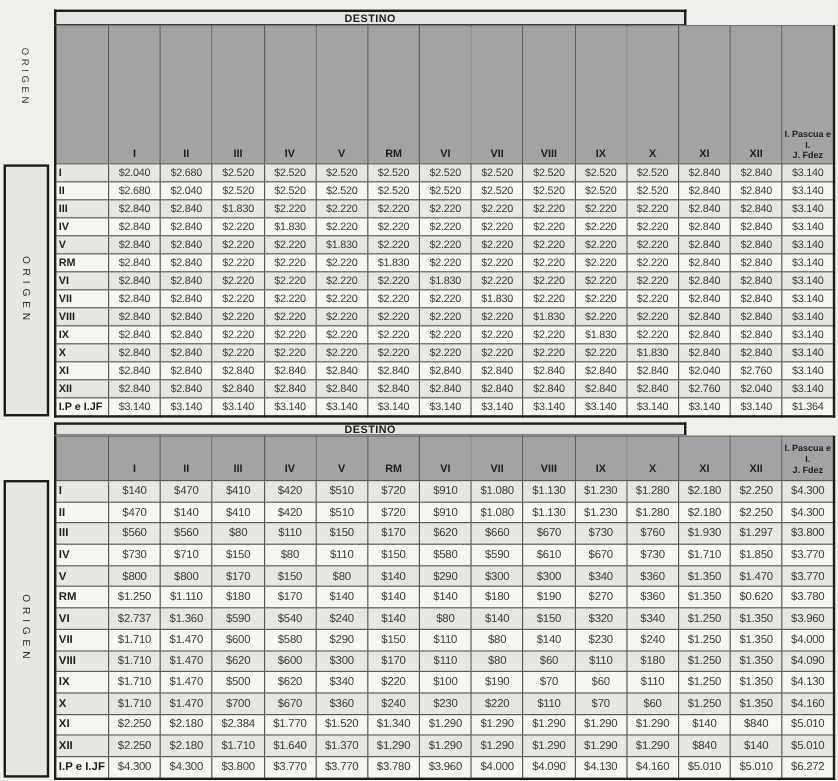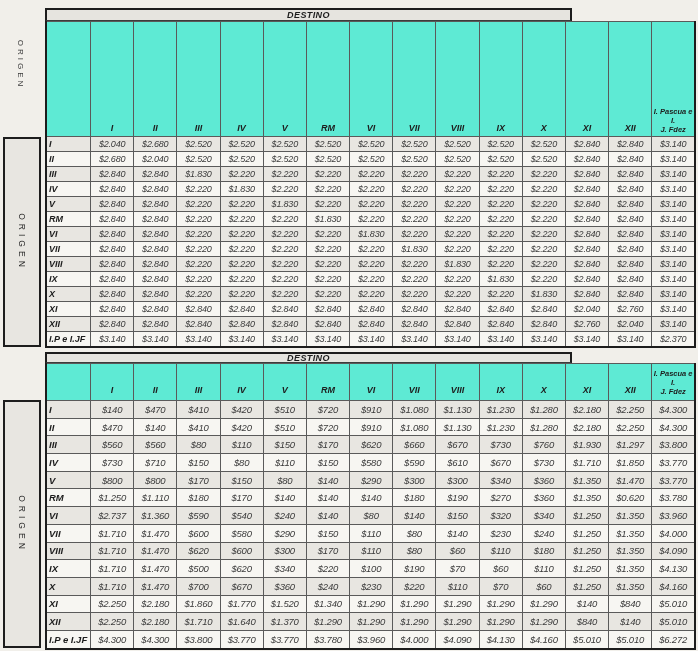--- a/index.html
+++ b/index.html
@@ -28,21 +28,21 @@
     display:flex;align-items:center;justify-content:center;
     box-sizing:border-box;
   }
   .origen-panel.p1{top:137px;height:210px;}
   .origen-panel.p2{top:400px;height:248px;}
   .origen-panel span{
     transform:rotate(90deg);
     font-size:8.5px;letter-spacing:4px;color:#2d2d2d;white-space:nowrap;
   }
   
-  .tblock{position:absolute;left:45px;width:527px;box-sizing:border-box;font-style:italic;}
+  .tblock{position:absolute;left:45px;width:527px;box-sizing:border-box;}
   .tblock.t1{top:8px;}
   .tblock.t2{top:352px;}
   .band{
     box-sizing:border-box;
     border:2px solid #1d1d1d;border-bottom:1px solid #3c3c3c;
     background:#e6e4df;
     display:flex;align-items:center;justify-content:center;
     font-size:9px;font-weight:bold;letter-spacing:0.4px;color:#1d1d1d;
   }
   .t1 .band{height:13px;}
@@ -51,21 +51,21 @@
     width:651px;border-collapse:collapse;table-layout:fixed;
     border:2px solid #1d1d1d;border-top:none;
     background:#f7f6f2;
   }
   th,td{
     border:1px solid #5a5a5a;
     text-align:center;vertical-align:middle;
     padding:0;overflow:hidden;white-space:nowrap;
   }
   thead th{
-    background:#5eead4;
+    background:#a3a3a3;
     vertical-align:bottom;
     font-size:9px;font-weight:bold;color:#1d1d1d;
     white-space:pre-line;line-height:1.2;
     padding-bottom:2px;
   }
   .t1 thead th{height:112px;}
   .t2 thead th{height:32px;padding-bottom:4px;}
   thead th:last-child{font-size:7.5px;}
   th.corner{width:43px;}
   tbody th.rowlab{
@@ -350,21 +350,21 @@
             <td>$3.140</td>
             <td>$3.140</td>
             <td>$3.140</td>
             <td>$3.140</td>
             <td>$3.140</td>
             <td>$3.140</td>
             <td>$3.140</td>
             <td>$3.140</td>
             <td>$3.140</td>
             <td>$3.140</td>
-            <td>$2.370</td>
+            <td>$1.364</td>
           </tr>
         </tbody>
     </table>
   </div>
 
   <div class="tblock t2">
     <div class="band">DESTINO</div>
     <table>
       <thead>
           <tr>
@@ -571,21 +571,21 @@
             <td>$70</td>
             <td>$60</td>
             <td>$1.250</td>
             <td>$1.350</td>
             <td>$4.160</td>
           </tr>
           <tr>
             <th class="rowlab">XI</th>
             <td>$2.250</td>
             <td>$2.180</td>
-            <td>$1.860</td>
+            <td>$2.384</td>
             <td>$1.770</td>
             <td>$1.520</td>
             <td>$1.340</td>
             <td>$1.290</td>
             <td>$1.290</td>
             <td>$1.290</td>
             <td>$1.290</td>
             <td>$1.290</td>
             <td>$140</td>
             <td>$840</td>

